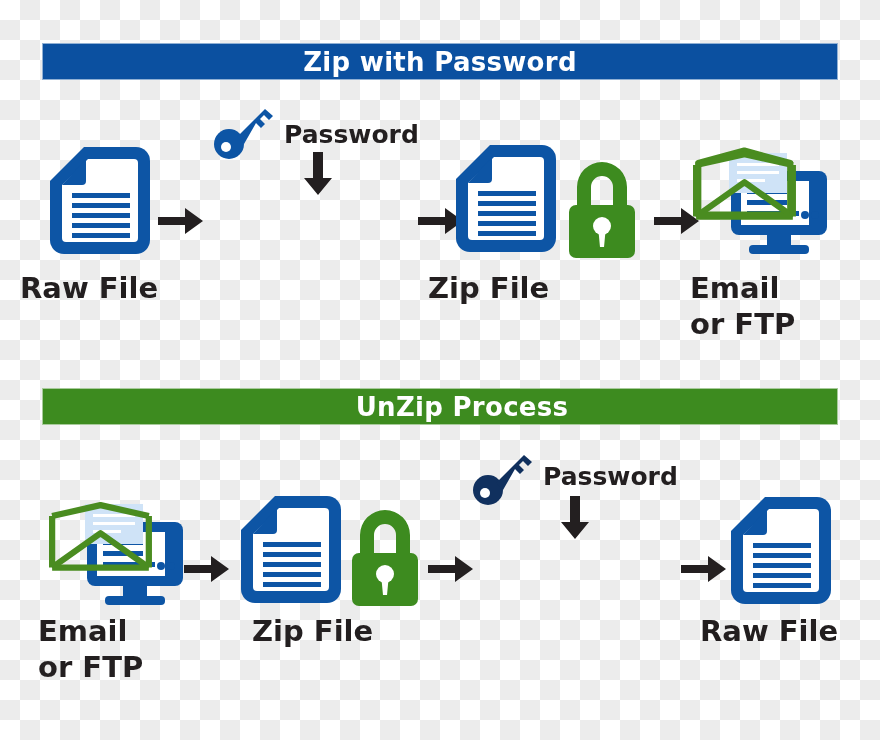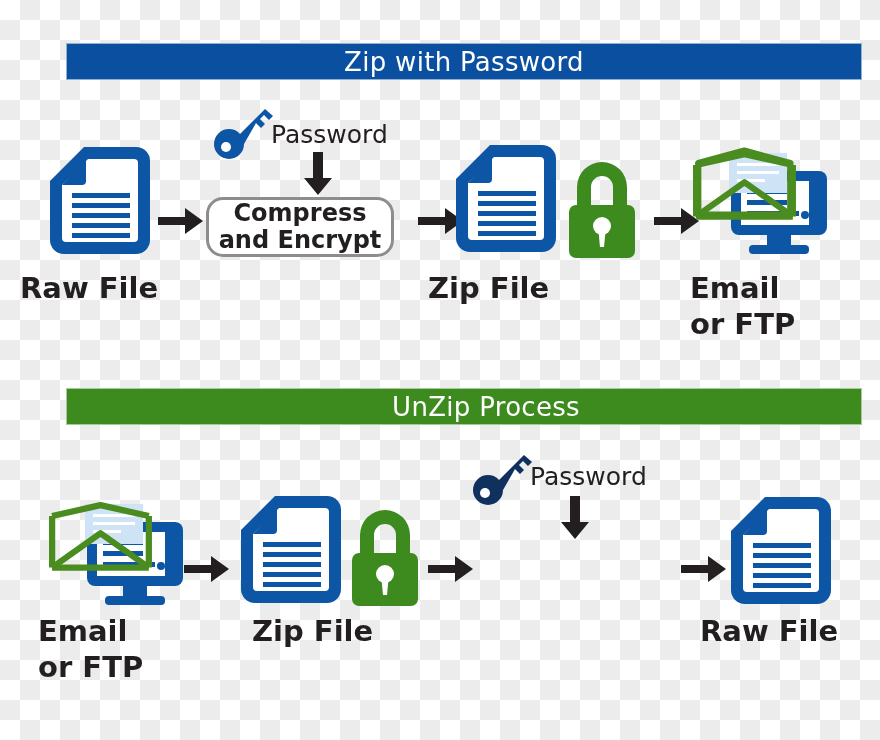--- a/index.html
+++ b/index.html
@@ -26,24 +26,23 @@
 
   
   .title-bar {
     position: absolute;
     display: flex;
     align-items: center;
     justify-content: center;
     box-sizing: border-box;
     border: 1px solid rgba(255,255,255,0.55);
     color: #ffffff;
-    font-weight: normal;
+    font-weight: bold;
     font-size: 26px;
     letter-spacing: 0.3px;
-    margin-left: 24px;
   }
   .title-bar.blue { background: #0b50a0; }
   .title-bar.green { background: #3d8b1f; padding-left: 44px; }
 
   
   .step-label {
     position: absolute;
     text-align: left;
     color: #231f20;
     font-weight: bold;
@@ -67,23 +66,24 @@
     font-weight: bold;
     font-size: 24px;
     line-height: 1.12;
     white-space: pre-line;
   }
 
   
   .pw-text {
     position: absolute;
     color: #231f20;
-    font-weight: normal;
+    font-weight: bold;
     font-size: 25px;
     white-space: nowrap;
+    margin-left: 13px;
   }
 
   
   .icon {
     position: absolute;
   }
   .icon svg { display: block; }
 </style>
 </head>
 <body>
@@ -126,22 +126,20 @@
   </div>
 
   <div class="pw-text" style="left:271px; top:120px;">Password</div>
 
   <div class="icon" style="left:303px; top:152px;">
     <svg width="30" height="44" viewBox="0 0 30 44">
       <path d="M10 0 H20 V26 H29 L15 43 L1 26 H10 Z" fill="#231f20"></path>
     </svg>
   </div>
 
-  <div class="process-box" style="left:206px; top:197px; width:188px; height:60px;">Compress
-and Encrypt</div>
 
   <div class="icon" style="left:418px; top:206px;">
     <svg width="46" height="30" viewBox="0 0 46 30">
       <path d="M0 11 H27 V2 L45 15 L27 28 V19 H0 Z" fill="#231f20"></path>
     </svg>
   </div>
 
   <div class="icon" style="left:452px; top:141px;">
     <svg width="108" height="115" viewBox="0 0 108 115">
       <path d="M38 4 H90 a14 14 0 0 1 14 14 V97 a14 14 0 0 1 -14 14 H18 A14 14 0 0 1 4 97 V38 Z" fill="#0d55a5"></path>

